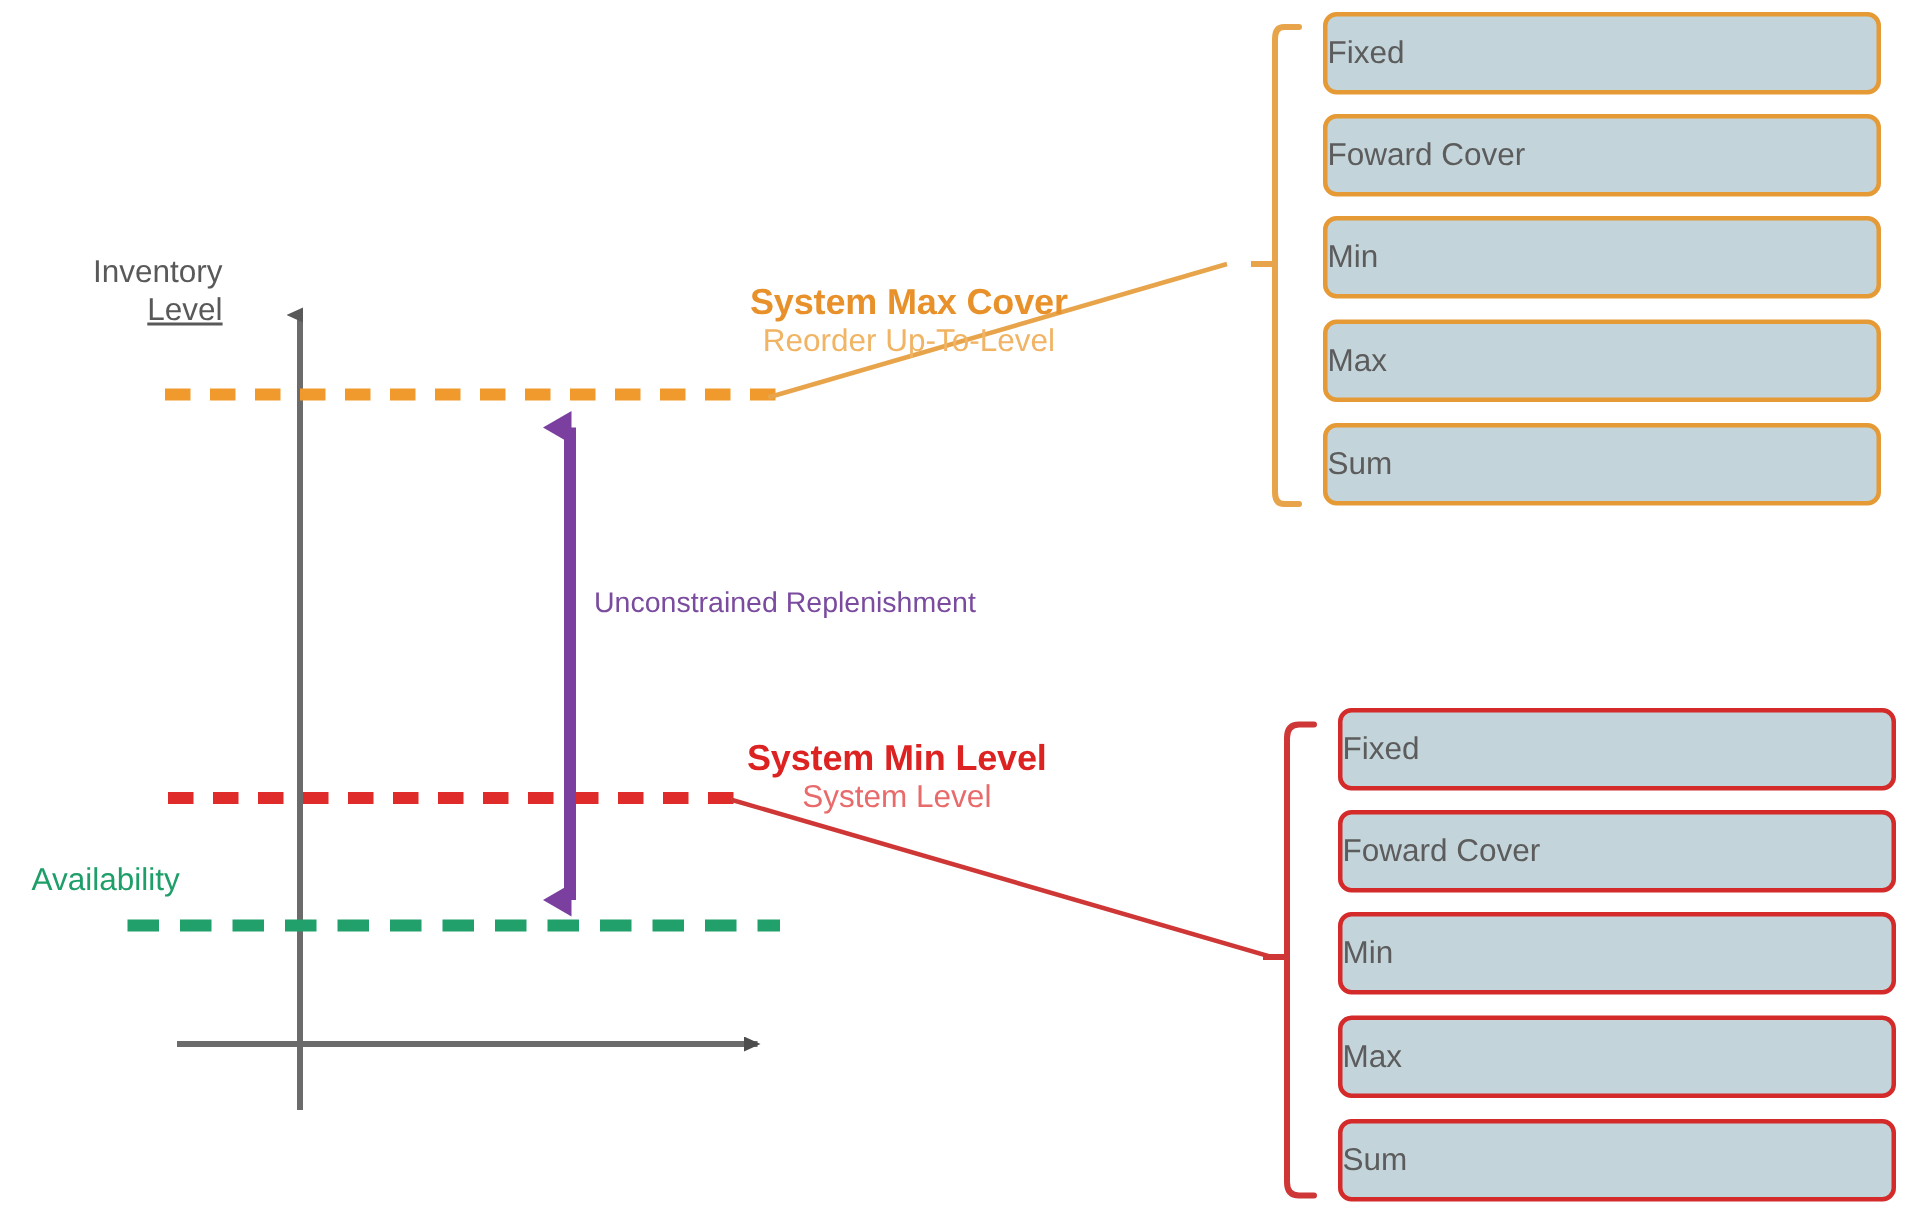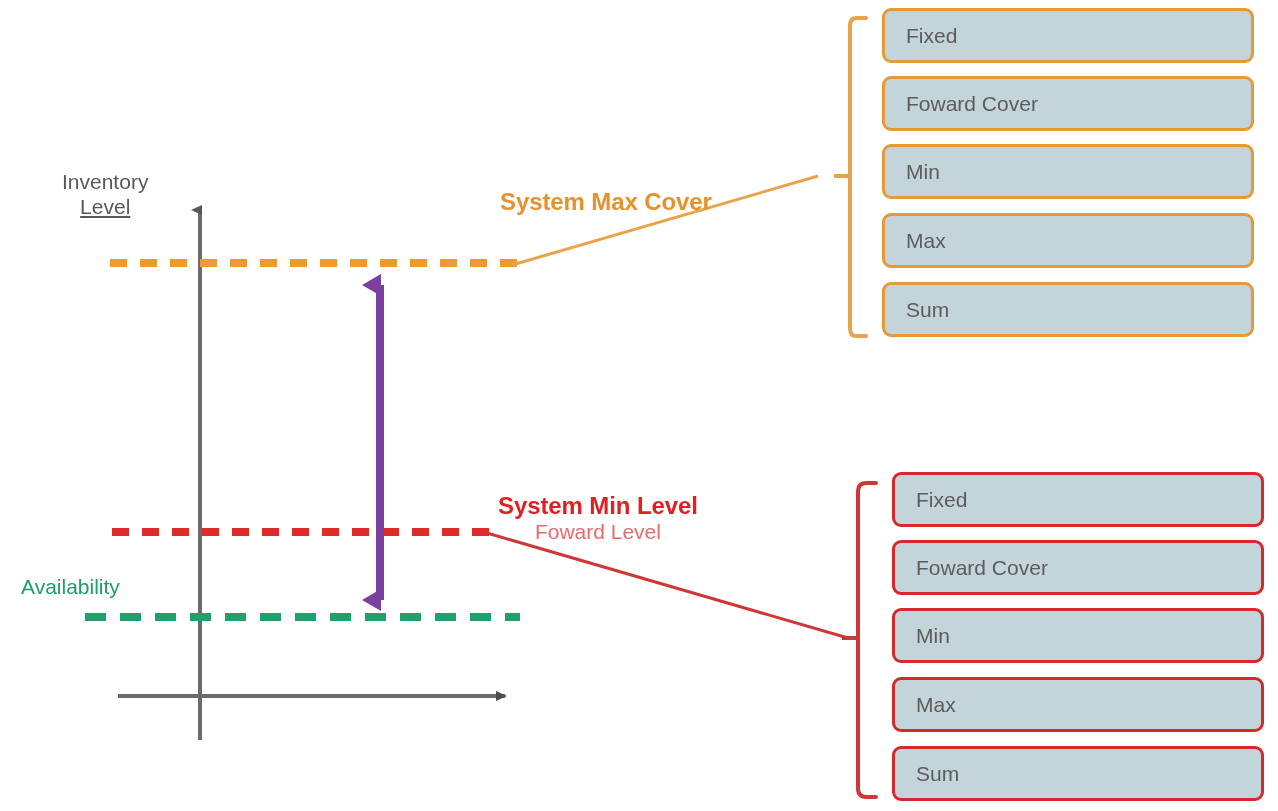--- a/index.html
+++ b/index.html
@@ -29,21 +29,21 @@
 
   
   .lbl {
     position: absolute;
     white-space: nowrap;
     line-height: 1.18;
   }
   .axis-label {
     color: #595959;
     font-size: 21px;
-    text-align: center;
+    text-align: right;
   }
   .axis-label .line2 { display:block;text-decoration:underline; }
 
   .availability-label {
     color: #1e9e68;
     font-size: 21px;
   }
 
   .purple-label {
     color: #7a4b9e;
@@ -72,21 +72,20 @@
   .group {
     position: absolute;
   }
   .opt-box {
     position: absolute;
     box-sizing: border-box;
     background: #c3d4da;
     border-radius: 9px;
     display: flex;
     align-items: center;
-    padding-left: 21px;
     font-size: 21px;
     color: #5c5c5c;
   }
   .opt-box.orange {
     border: 3px solid #e59a35;
   }
   .opt-box.red {
     border: 3px solid #d42a2a;
   }
 </style>
@@ -134,28 +133,30 @@
     <line x1="858" y1="638" x2="842" y2="638" stroke="#cf3636" stroke-width="4"></line>
   </svg>
 
   <div class="lbl axis-label" style="left:62px; top:170px;">
     <span>Inventory</span>
     <span class="line2">Level</span>
   </div>
 
   <div class="lbl availability-label" style="left:21px; top:575px;">Availability</div>
 
+  <div class="lbl purple-label" style="left:396px; top:392px;">Unconstrained Replenishment</div>
 
   <div class="lbl callout max" style="left:500px; top:188px;">
     <span class="title">System Max Cover</span>
+    <span class="sub">Reorder Up-To-Level</span>
   </div>
 
   <div class="lbl callout min" style="left:498px; top:492px;">
     <span class="title">System Min Level</span>
-    <span class="sub">Foward Level</span>
+    <span class="sub">System Level</span>
   </div>
 
   <div class="group">
     <div class="opt-box orange" style="left:882px; top:8px;  width:372px; height:55px;">
       <span>Fixed</span>
     </div>
     <div class="opt-box orange" style="left:882px; top:76px; width:372px; height:55px;">
       <span>Foward Cover</span>
     </div>
     <div class="opt-box orange" style="left:882px; top:144px; width:372px; height:55px;">

